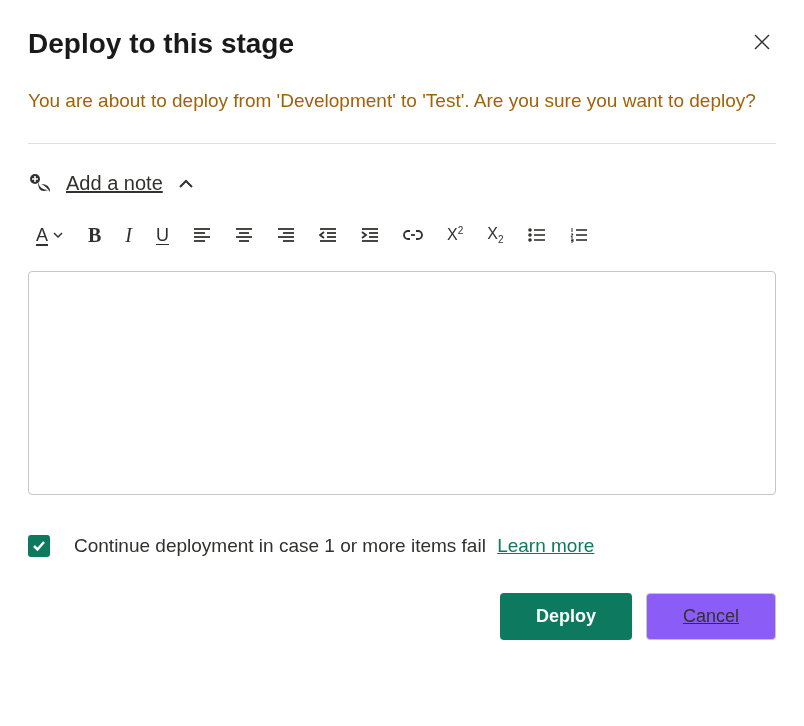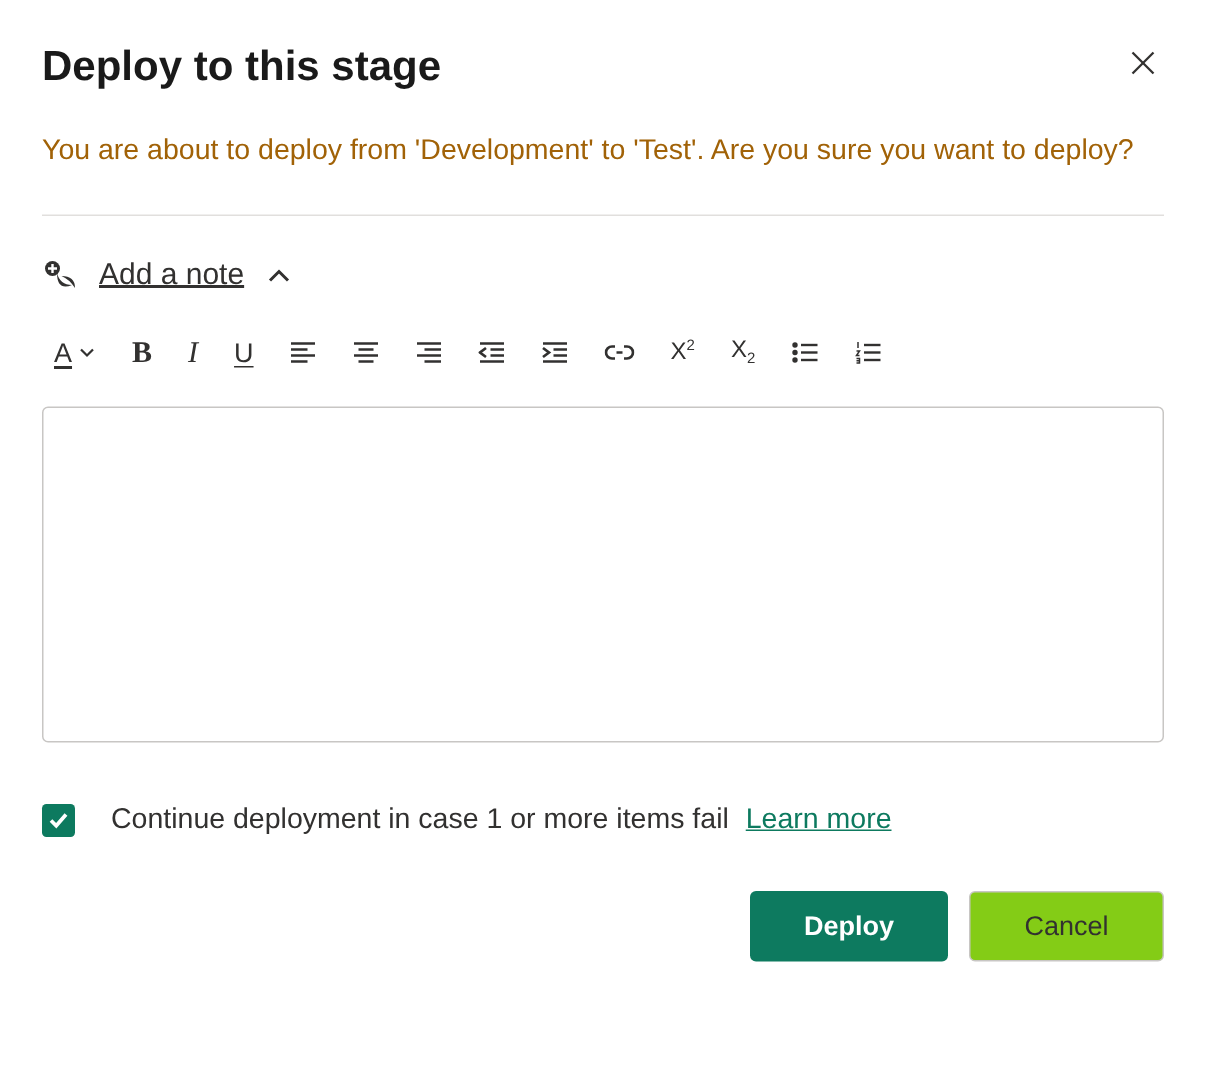--- a/index.html
+++ b/index.html
@@ -166,23 +166,24 @@
       cursor: pointer;
       font-family: inherit;
     }
     .btn-primary {
       background: #0d7a5f;
       color: #ffffff;
       border: none;
       font-weight: 600;
     }
     .btn-secondary {
-      background: #84cc16;
+      background: #8b5cf6;
       color: #323130;
       border: 1px solid #c8c6c4;
+      text-decoration: underline;
     }
     .sup { font-size: 10px; vertical-align: super; }
     .sub { font-size: 10px; vertical-align: sub; }
   </style>
 </head>
 <body>
 
 
 
 <div class="header">

